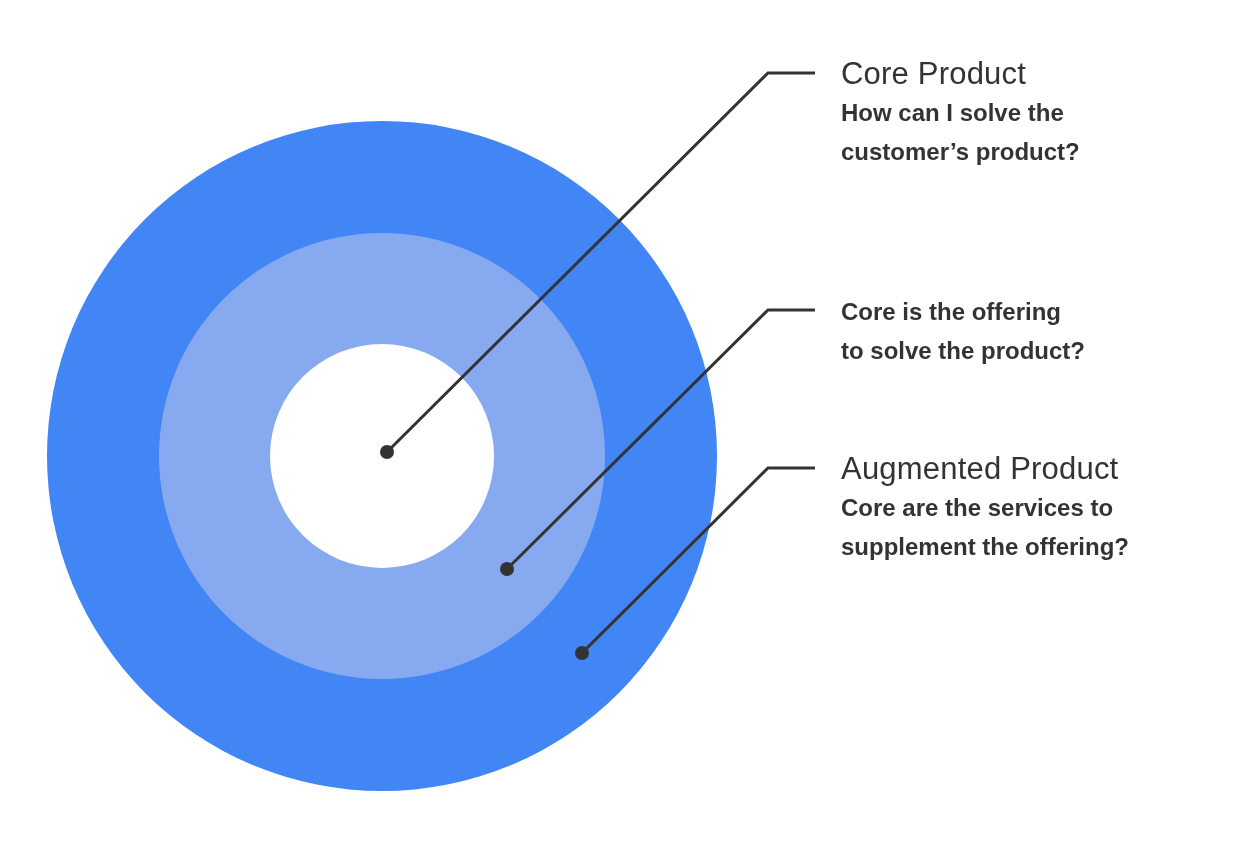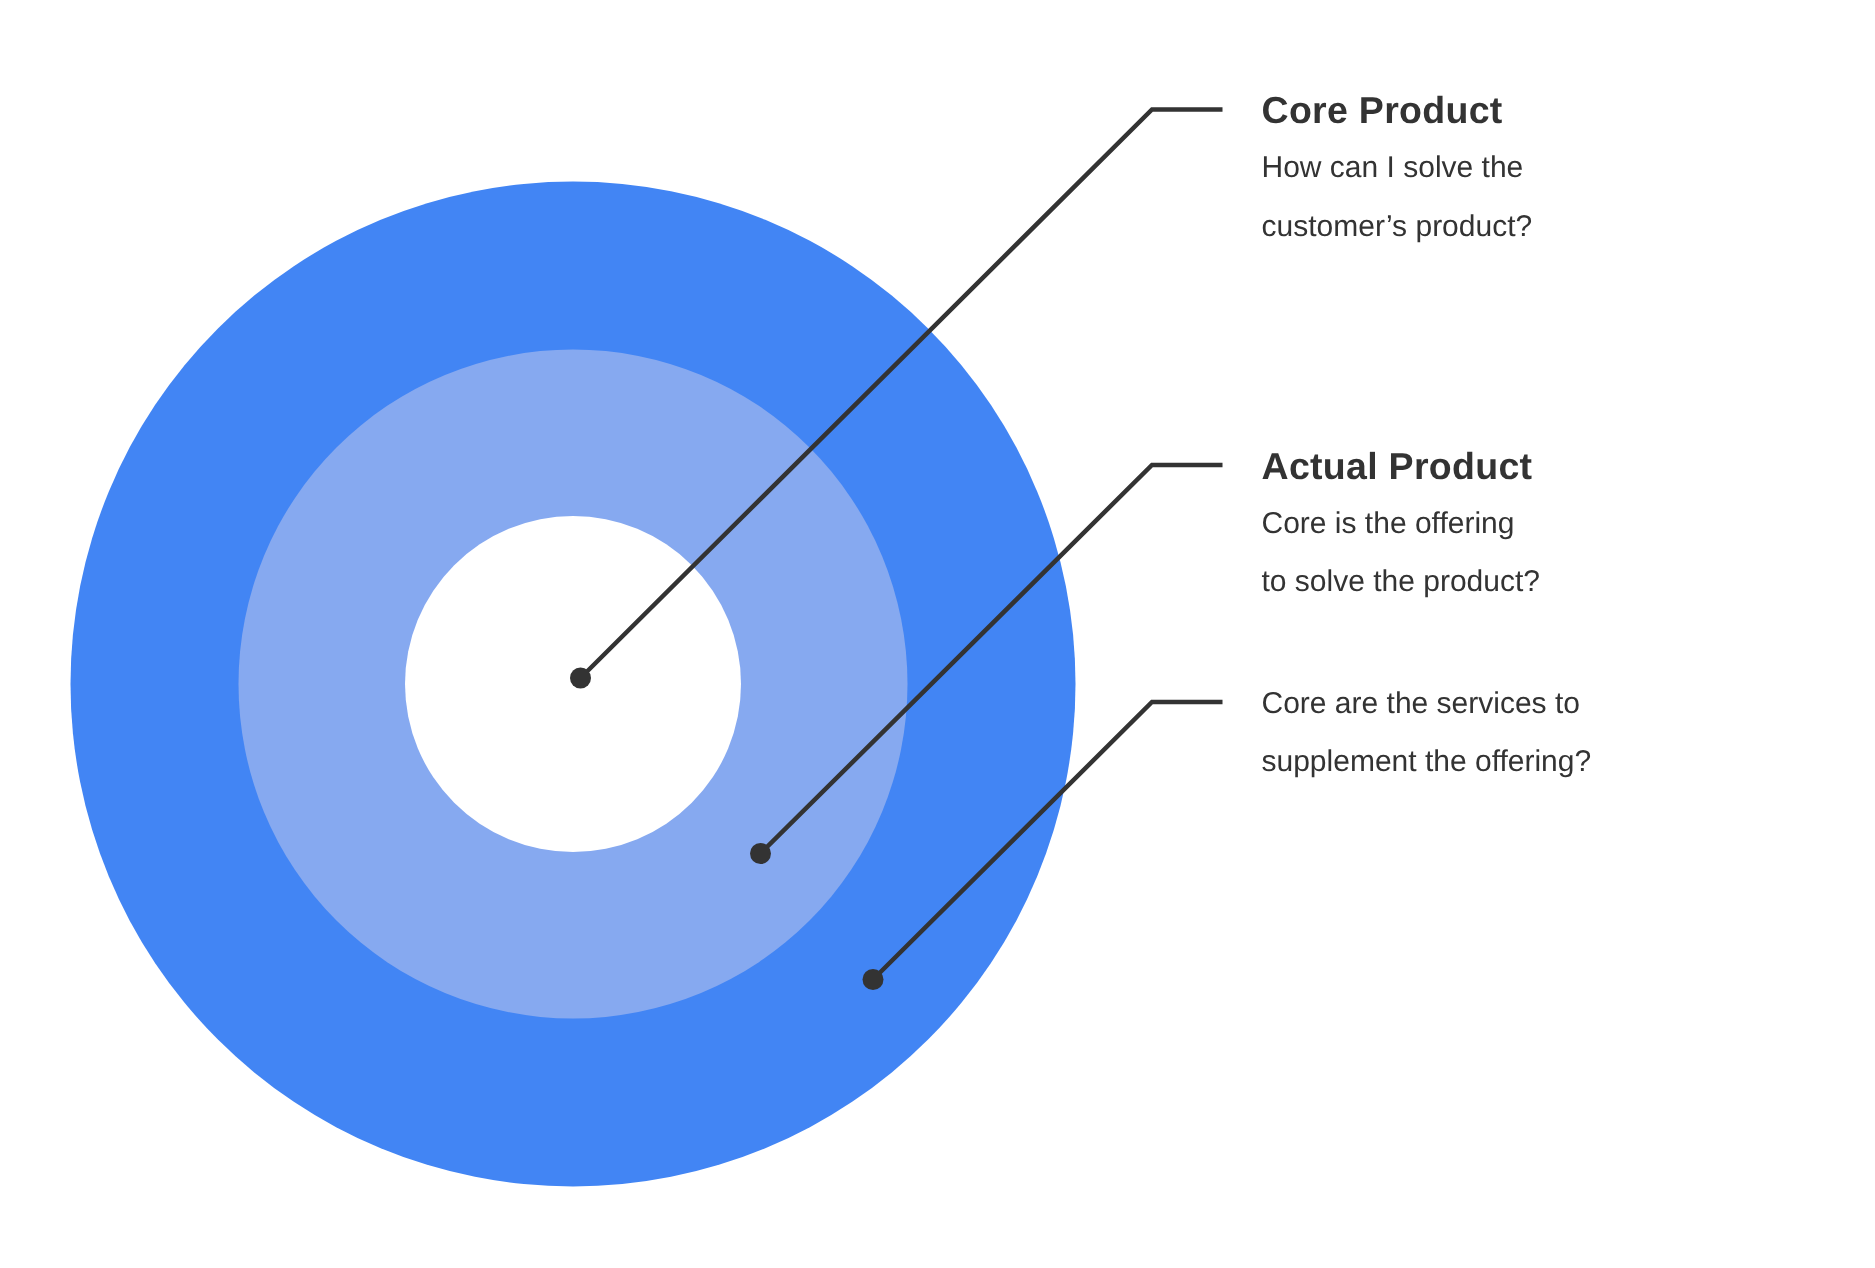--- a/index.html
+++ b/index.html
@@ -1,20 +1,20 @@
 <!DOCTYPE html>
 <html><head>
 <meta charset="utf-8">
 <style>
   html,body{margin:0;padding:0;background:#ffffff;}
   body{width:1250px;height:845px;position:relative;overflow:hidden;font-family:"Liberation Sans",sans-serif;}
   svg.diagram{position:absolute;left:0;top:0;}
   .label{position:absolute;left:841px;color:#333333;}
-  .label .title{font-weight:bold;font-size:25px;line-height:38px;letter-spacing:0.2px;}
-  .label .desc{font-size:20px;line-height:39px;}
+  .label .title{font-weight:normal;font-size:31px;line-height:38px;letter-spacing:0.2px;}
+  .label .desc{font-size:24px;line-height:39px;font-weight:bold;}
 </style>
 </head>
 <body>
 
 <svg class="diagram" width="1250" height="845" viewBox="0 0 1250 845">
   <circle cx="382" cy="456" r="335" fill="#4285F4"></circle>
   <circle cx="382" cy="456" r="223" fill="#86A9F0"></circle>
   <circle cx="382" cy="456" r="112" fill="#FFFFFF"></circle>
 
   <g stroke="#333333" stroke-width="3" fill="none" stroke-linejoin="miter">
@@ -29,21 +29,21 @@
   </g>
 </svg>
 
 <div class="label" style="top:55px;">
   <div class="title">Core Product</div>
   <div class="desc">How can I solve the</div>
   <div class="desc">customer’s product?</div>
 </div>
 
 <div class="label" style="top:292px;">
-  <div class="title">Actual Product</div>
   <div class="desc">Core is the offering</div>
   <div class="desc">to solve the product?</div>
 </div>
 
 <div class="label" style="top:450px;">
+  <div class="title">Augmented Product</div>
   <div class="desc">Core are the services to</div>
   <div class="desc">supplement the offering?</div>
 </div>
 
 </body></html>

